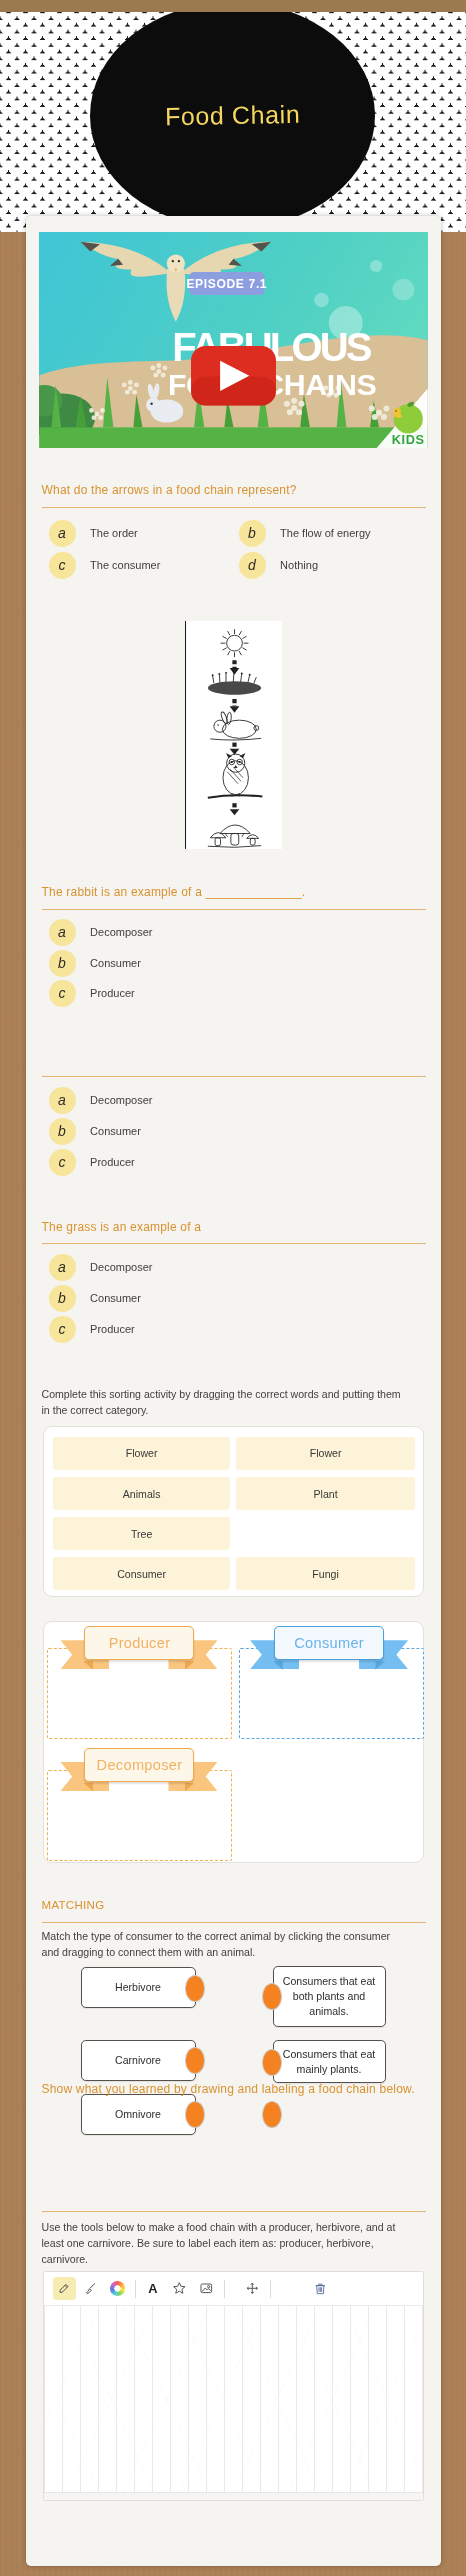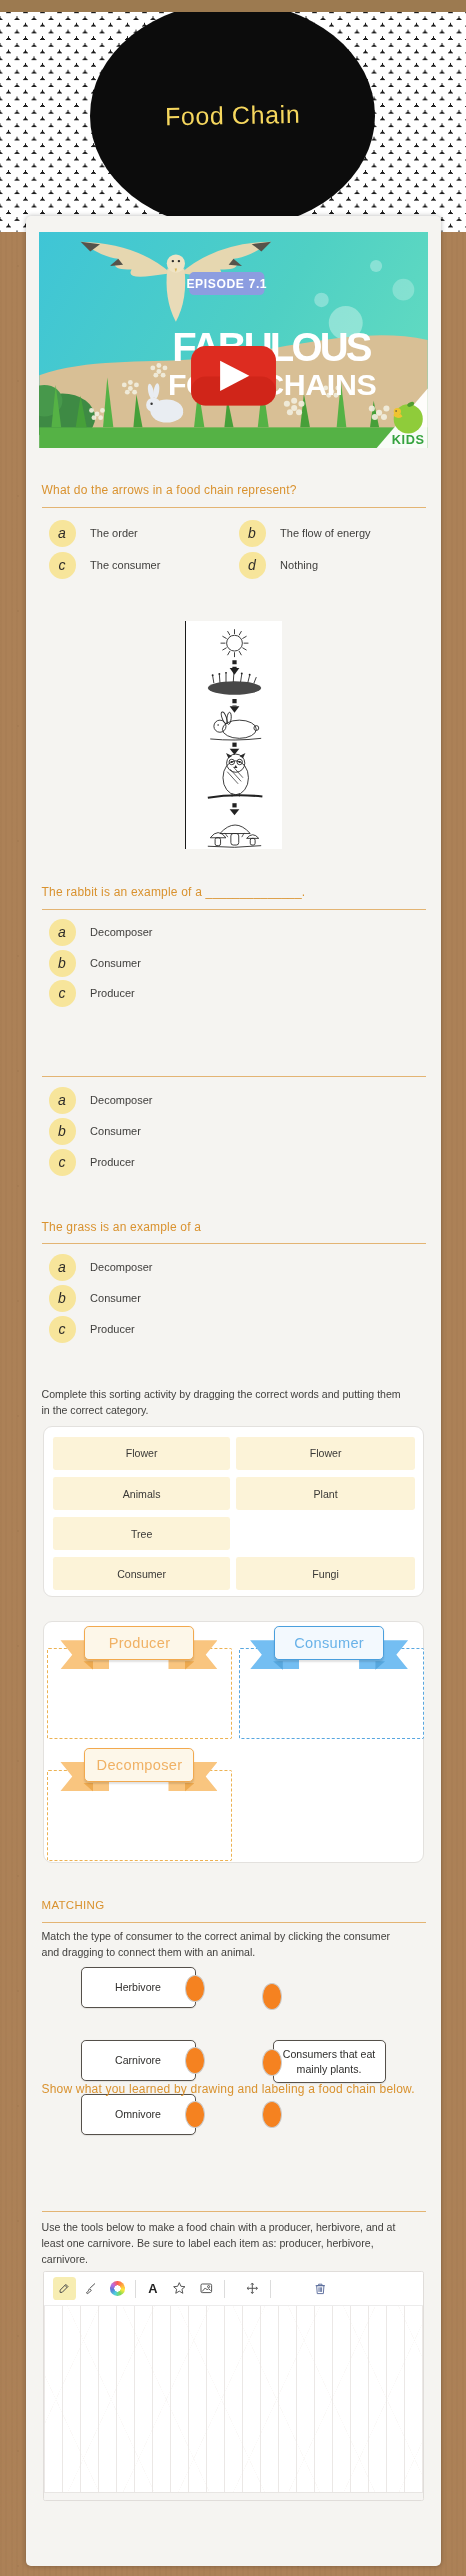--- a/index.html
+++ b/index.html
@@ -419,20 +419,21 @@
           <div class="fold r"></div>
         <div class="panel">Decomposer</div>
       </div>
     </div>
 
     <div class="q-head" style="top:1683px; font-size:11.5px; letter-spacing:0.3px">MATCHING</div>
     <div class="q-rule" style="top:1706px"></div>
     <div class="instr" style="top:1712px">Match the type of consumer to the correct animal by clicking the consumer and dragging to connect them with an animal.</div>
 
     <div class="mbox" style="left:55px; top:1751px; width:115px; height:41px">Herbivore</div>
+    <div class="mbox" style="left:247px; top:1750px; width:113px; height:61px">Consumers that eat both plants and animals.</div>
     <div class="mdot" style="left:159px; top:1759px"></div>
     <div class="mdot" style="left:236px; top:1767px"></div>
 
     <div class="mbox" style="left:55px; top:1824px; width:115px; height:41px">Carnivore</div>
     <div class="mbox" style="left:247px; top:1824px; width:113px; height:43px">Consumers that eat mainly plants.</div>
     <div class="mdot" style="left:159px; top:1831px"></div>
     <div class="mdot" style="left:236px; top:1833px"></div>
 
     <div class="mbox" style="left:55px; top:1878px; width:115px; height:41px">Omnivore</div>
     <div class="mdot" style="left:159px; top:1885px"></div>

